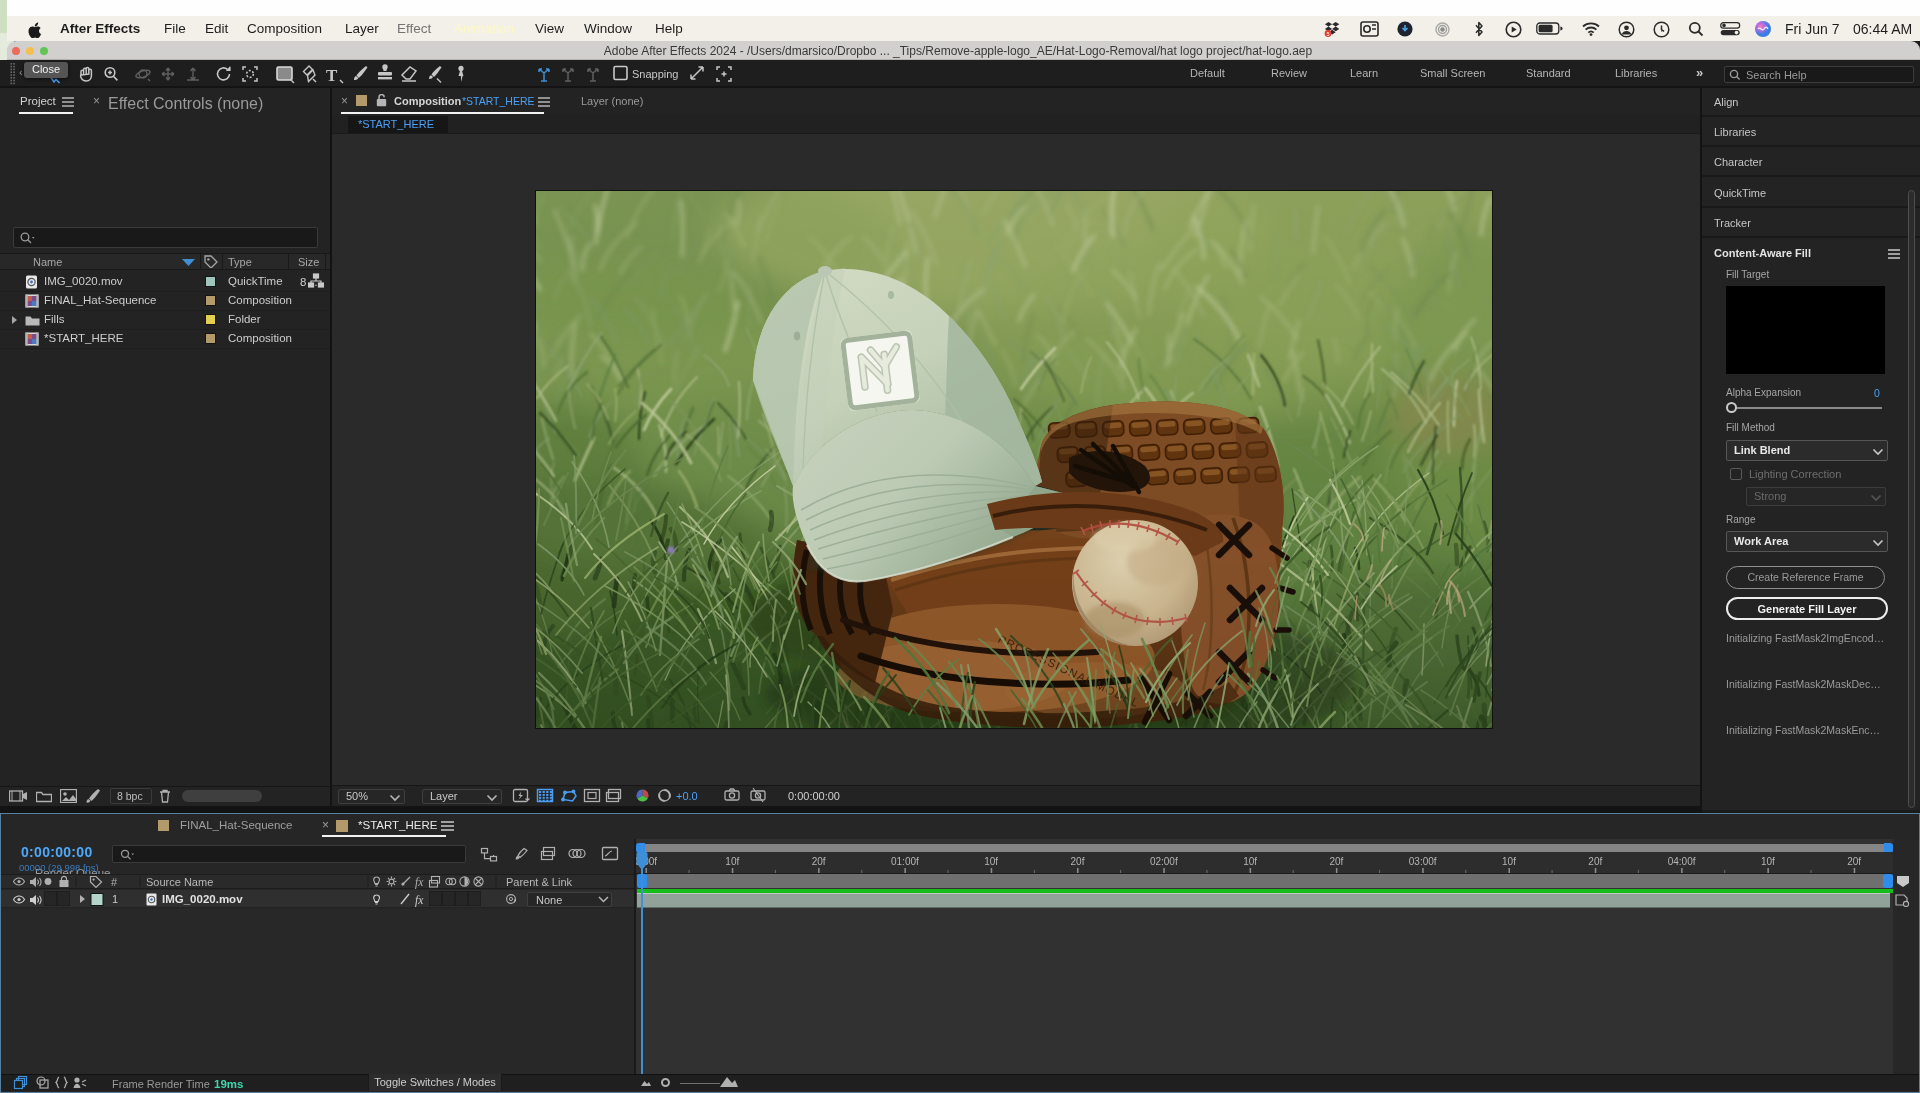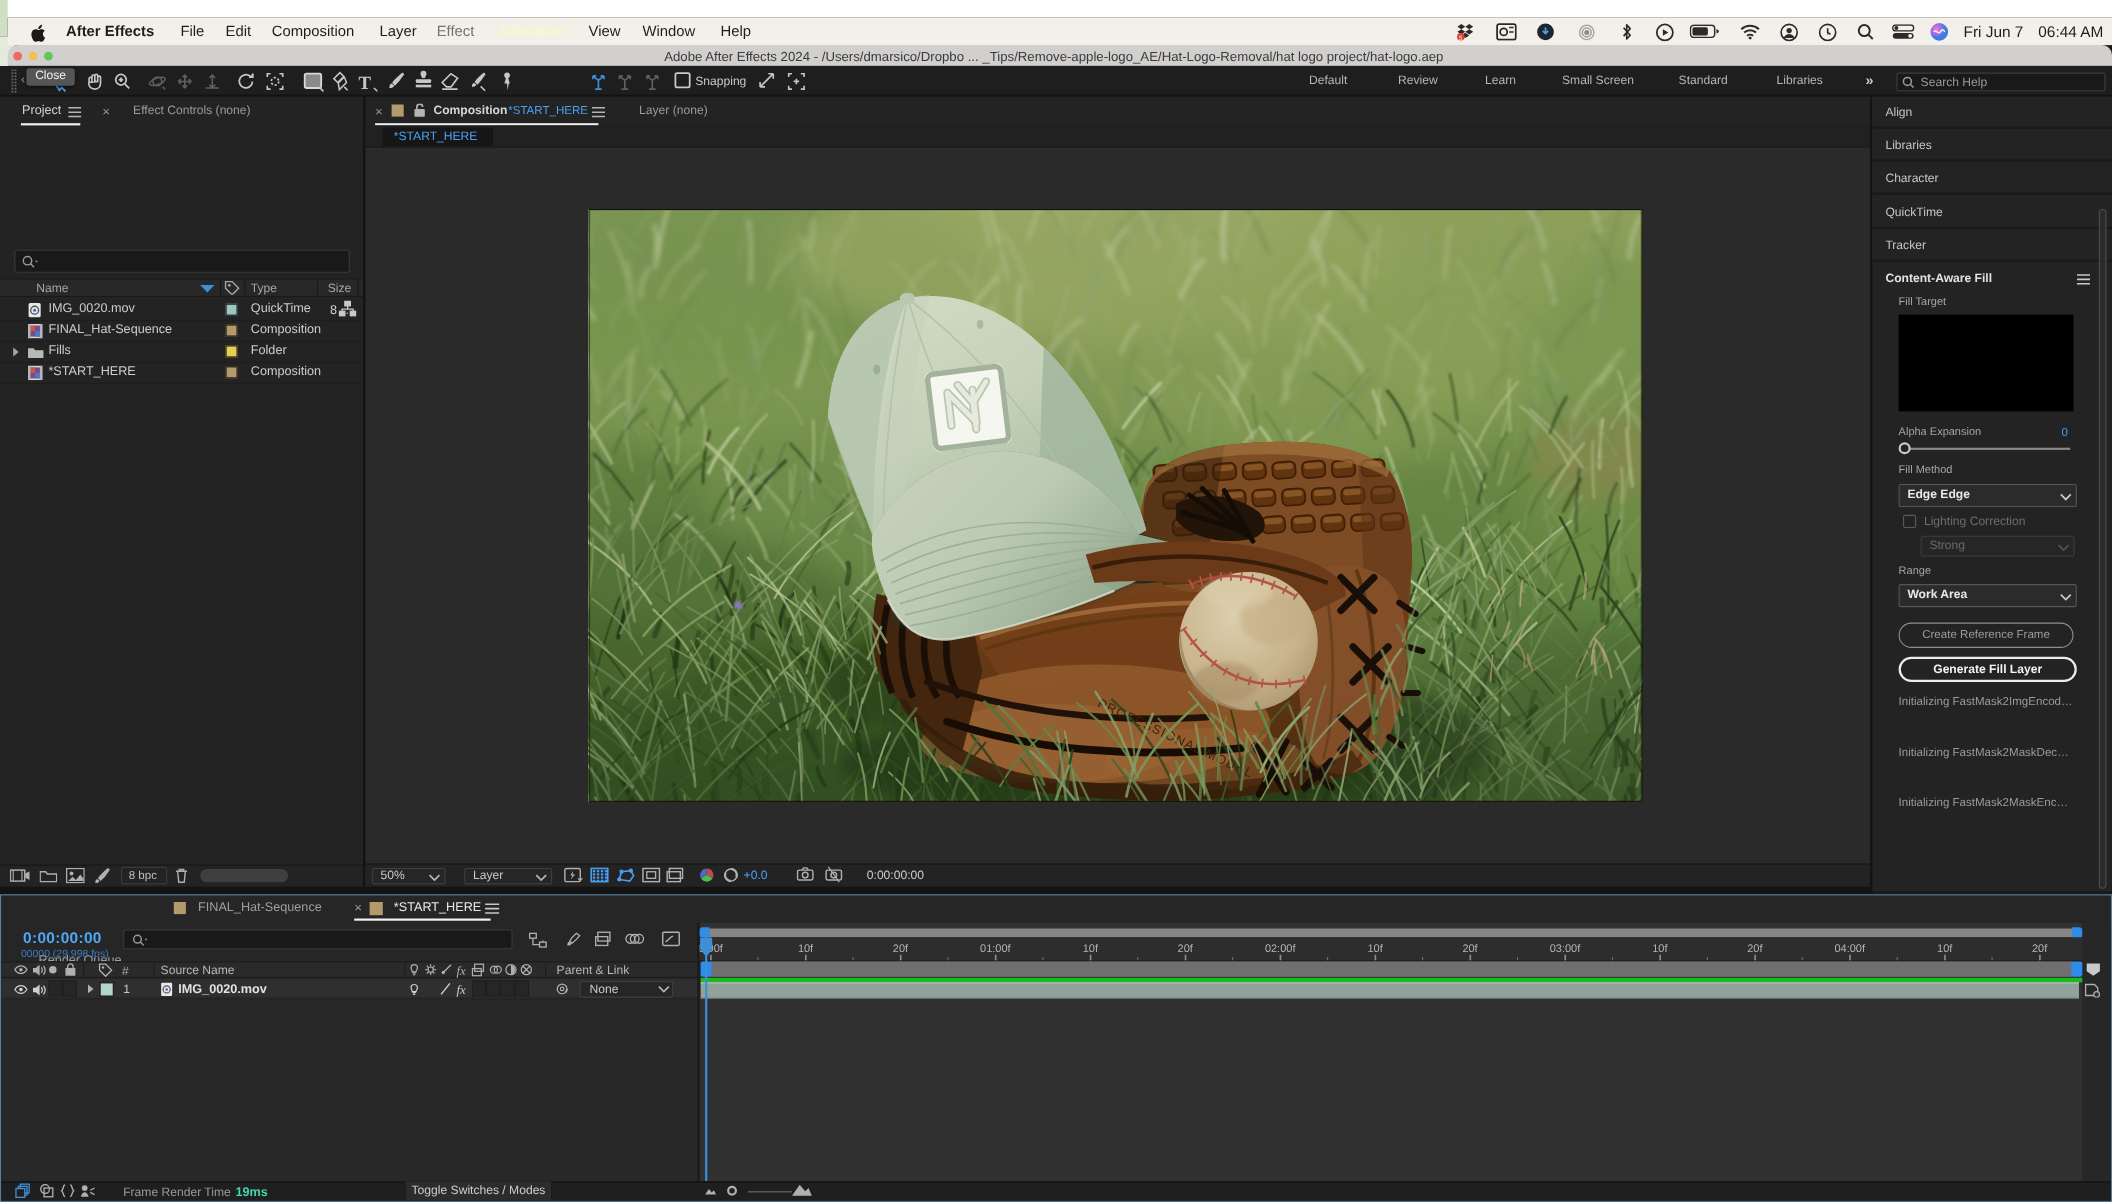--- a/index.html
+++ b/index.html
@@ -216,21 +216,21 @@
 <div style="position:absolute;left:1702px;top:88px;width:218px;height:722px;background:#232323"></div>
 <div style="position:absolute;left:330px;top:88px;width:2px;height:718px;background:#131313"></div>
 <div style="position:absolute;left:1700px;top:88px;width:2px;height:722px;background:#131313"></div>
 <div style="position:absolute;left:0;top:806px;width:1702px;height:7px;background:#131313"></div>
 <div class="t" style="left:20px;top:95px;font-size:11.5px;color:#d2d2d2">Project</div>
 <svg style="position:absolute;left:62px;top:97px" width="12" height="11" viewBox="0 0 12 11">
     <path d="M0 1h12M0 5h12M0 9h12" stroke="#b5b5b5" stroke-width="1.4"></path>
   </svg>
 <div style="position:absolute;left:19px;top:111.5px;width:54px;height:2px;background:#f2f2f2"></div>
 <div class="t" style="left:93px;top:94px;font-size:12px;color:#9a9a9a">×</div>
-<div class="t" style="left:121px;top:95px;font-size:11px;color:#9a9a9a">Effect Controls (none)</div>
+<div class="t" style="left:108px;top:95px;font-size:16px;color:#9a9a9a">Effect Controls (none)</div>
 <div style="position:absolute;left:13px;top:227px;width:305px;height:21px;background:#191919;border:1px solid #3a3a3a;border-radius:2px"></div>
 <svg style="position:absolute;left:20px;top:232px" width="16" height="13" viewBox="0 0 16 13">
     <circle cx="5" cy="5" r="3.8" fill="none" stroke="#9a9a9a" stroke-width="1.3"></circle>
     <path d="M7.8 7.8l3.2 3.2" stroke="#9a9a9a" stroke-width="1.3"></path>
     <path d="M12 5l2.5 0-1.25 1.8z" fill="#9a9a9a"></path>
   </svg>
 <div style="position:absolute;left:0;top:253px;width:330px;height:17px;background:#282828;border-top:1px solid #191919;border-bottom:1px solid #191919"></div>
 <div class="t" style="left:33px;top:256px;font-size:11px;color:#a6a6a6">Name</div>
 <svg style="position:absolute;left:181px;top:258px" width="16" height="9" viewBox="0 0 16 9">
     <path d="M1 1h13l-6.5 7z" fill="#3f8fd6"></path>
@@ -428,21 +428,21 @@
     <path d="M0 1h12M0 5h12M0 9h12" stroke="#c9c9c9" stroke-width="1.5"></path>
   </svg>
 <div class="t" style="left:1726px;top:269px;font-size:10px;color:#a6a6a6">Fill Target</div>
 <div style="position:absolute;left:1726px;top:286px;width:159px;height:88px;background:#000"></div>
 <div class="t" style="left:1726px;top:387px;font-size:10px;color:#a6a6a6">Alpha Expansion</div>
 <div class="t" style="left:1874px;top:387px;font-size:10.5px;color:#4ba0f5">0</div>
 <div style="position:absolute;left:1727px;top:407px;width:155px;height:1.5px;background:#8a8a8a"></div>
 <div style="position:absolute;left:1726px;top:402px;width:11px;height:11px;border-radius:50%;background:#232323;border:2px solid #c9c9c9"></div>
 <div class="t" style="left:1726px;top:422px;font-size:10px;color:#a6a6a6">Fill Method</div>
 <div style="position:absolute;left:1726px;top:440px;width:162px;height:21px;background:#2b2b2b;border:1px solid #565656;border-radius:2px"></div>
-<div class="t" style="left:1734px;top:443.5px;font-size:11px;font-weight:bold;color:#e8e8e8">Edge Edge</div>
+<div class="t" style="left:1734px;top:443.5px;font-size:11px;font-weight:bold;color:#e8e8e8">Link Blend</div>
 <svg style="position:absolute;left:1872px;top:447.5px" width="12" height="8" viewBox="0 0 12 8">
     <path d="M1.5 1.5l4.5 4.5L10.5 1.5" fill="none" stroke="#c9c9c9" stroke-width="1.6"></path>
   </svg>
 <div style="position:absolute;left:1730px;top:468px;width:12px;height:12px;border:1.5px solid #5a5a5a;border-radius:2px"></div>
 <div class="t" style="left:1749px;top:468px;font-size:11px;color:#6e6e6e">Lighting Correction</div>
 <div style="position:absolute;left:1746px;top:487px;width:140px;height:19px;background:#262626;border:1px solid #3c3c3c;border-radius:2px"></div>
 <div class="t" style="left:1754px;top:489.5px;font-size:11px;color:#6a6a6a">Strong</div>
 <svg style="position:absolute;left:1870px;top:493.5px" width="12" height="8" viewBox="0 0 12 8">
     <path d="M1.5 1.5l4.5 4.5L10.5 1.5" fill="none" stroke="#555" stroke-width="1.6"></path>
   </svg>

